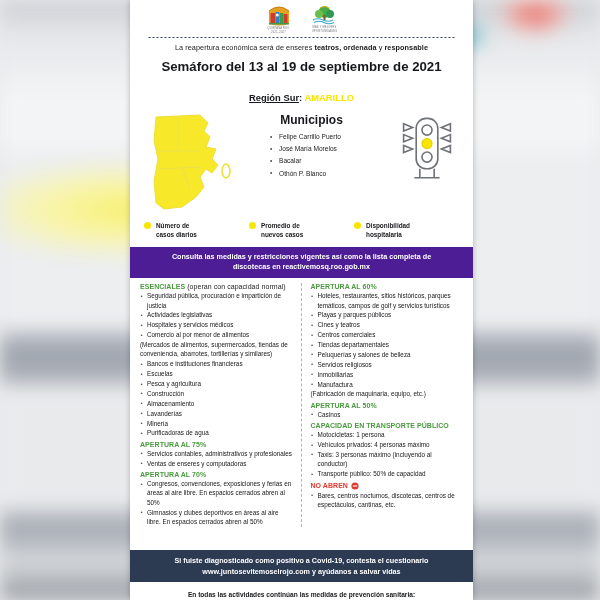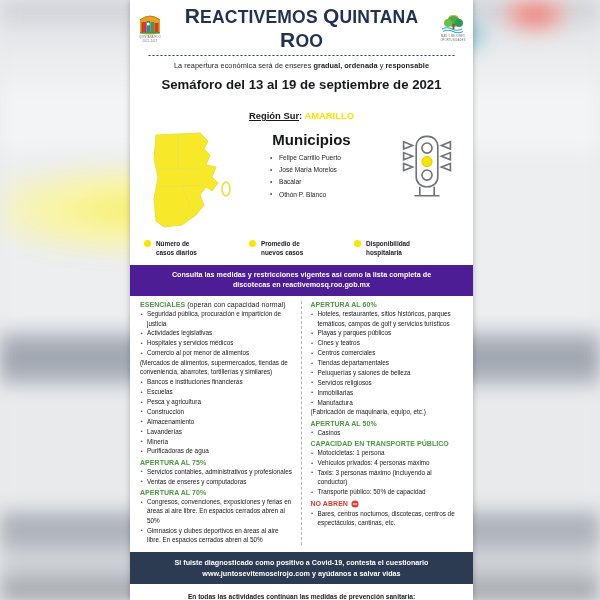--- a/index.html
+++ b/index.html
@@ -82,21 +82,21 @@
 
   
   .midrow {
     display: flex; align-items: flex-start;
     padding: 4px 8px 0 8px;
   }
   .map-col  { width: 104px; flex: none; padding-top: 2px; }
   .muni-col { flex: 1; text-align: left; padding: 4px 0 0 12px; }
   .tl-col   { width: 76px; flex: none; display: flex; justify-content: center; padding-top: 4px;}
 
-  .muni-title { text-align: center; font-size: 15px; font-weight: 700; color: #16181c; margin-bottom: 4px; padding-right:20px;}
+  .muni-title { text-align: center; font-size: 12px; font-weight: 700; color: #16181c; margin-bottom: 4px; padding-right:20px;}
   .muni-list { list-style: none; padding-left: 16px; }
   .muni-list li {
     font-size: 6.6px; color: #1d1d1f; line-height: 1.85;
     position: relative; padding-left: 9px;
   }
   .muni-list li:before {
     content: "•"; position: absolute; left: 0; top: -0.5px; color: #4b4d52; font-size: 6.5px;
   }
 
   
@@ -137,21 +137,21 @@
   }
   p.note {
     font-size: 6.35px; color: #17181b; line-height: 1.48;
     padding-left: 0; margin-bottom: .5px;
   }
 
   
   .banner2 {
     background: #2c3a52; color: #fff; text-align: center;
     font-size: 7.2px; font-weight: 700; padding: 5px 16px; line-height: 1.55;
-    margin-top: 4px;
+    margin-top: 20px;
   }
 
   .prev-title {
     text-align: center; font-size: 6.6px; font-weight: 700;
     color: #17181b; margin: 9px 0 2px;
   }
   .prev-row { display: flex; padding: 0 8px; }
   .prev-item { flex: 1; text-align: center; }
   .prev-ico { height: 26px; display: flex; align-items: flex-end; justify-content: center; }
 </style>
@@ -183,45 +183,40 @@
           <rect x="27" y="18" width="7" height="20" fill="#3e9b47"></rect>
           <rect x="35" y="20" width="8" height="18" fill="#d13b2e"></rect>
           <circle cx="22.5" cy="22" r="3" fill="#fff"></circle>
           <path d="M6 14 Q26 -2 46 14" fill="none" stroke="#c07d12" stroke-width="2"></path>
           <rect x="6" y="38" width="40" height="3" fill="#3e9b47"></rect>
         </svg>
         <div class="logo-cap">QUINTANA ROO</div>
         <div class="logo-cap">2021–2027</div>
       </div>
 
-      <div class="brand">
-        <span class="cap">R</span>EACTIVEMOS
-        <span class="cap">Q</span>UINTANA
-        <span class="cap">R</span>OO
-      </div>
 
       <div class="logo-right">
         <svg class="tree" viewBox="0 0 54 42">
           <circle cx="27" cy="14" r="12" fill="#4aab45"></circle>
           <circle cx="16" cy="18" r="8" fill="#6cbf4a"></circle>
           <circle cx="38" cy="18" r="8" fill="#2f9a55"></circle>
           <rect x="25" y="20" width="4" height="11" fill="#8a5a2a"></rect>
           <path d="M4 30 Q14 25 24 30 T44 30" fill="none" stroke="#37a8c9" stroke-width="2.4"></path>
           <path d="M6 35 Q16 30 26 35 T46 35" fill="none" stroke="#37a8c9" stroke-width="2.4"></path>
           <path d="M18 6 Q27 0 36 6" fill="none" stroke="#f0b429" stroke-width="2.4"></path>
         </svg>
         <div class="logo-cap">MÁS Y MEJORES</div>
         <div class="logo-cap">OPORTUNIDADES</div>
       </div>
     </div>
 
     <div class="dots"></div>
 
     <div class="tagline">
-      <span>La reapertura económica será de enseres </span><b>gradual, ordenada</b><span> y </span><b>responsable</b>
+      <span>La reapertura económica será de enseres </span><b>teatros, ordenada</b><span> y </span><b>responsable</b>
     </div>
 
     <div class="semaforo">Semáforo del 13 al 19 de septiembre de 2021</div>
 
     <div class="region">
       <span class="lbl">Región Sur</span><span>: </span><span class="val">AMARILLO</span>
     </div>
   </div>
 
   <div class="midrow">

